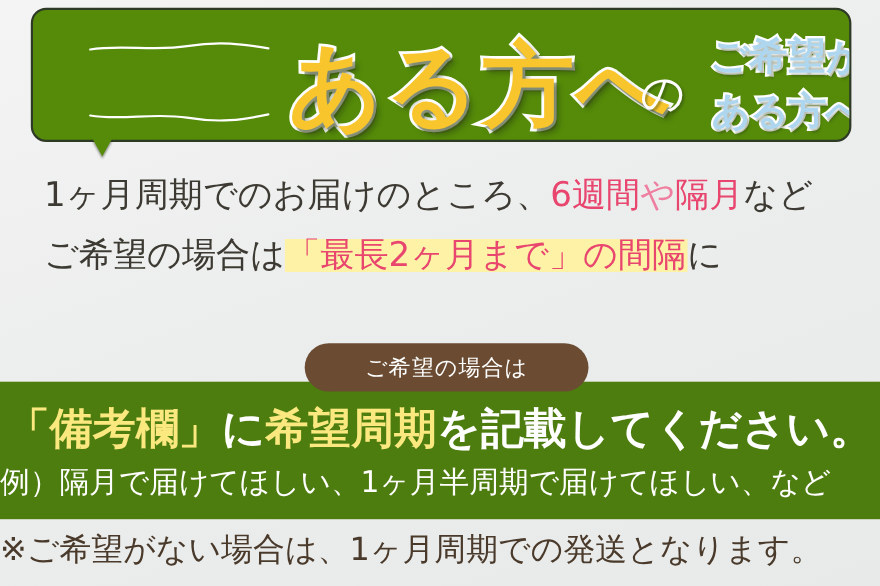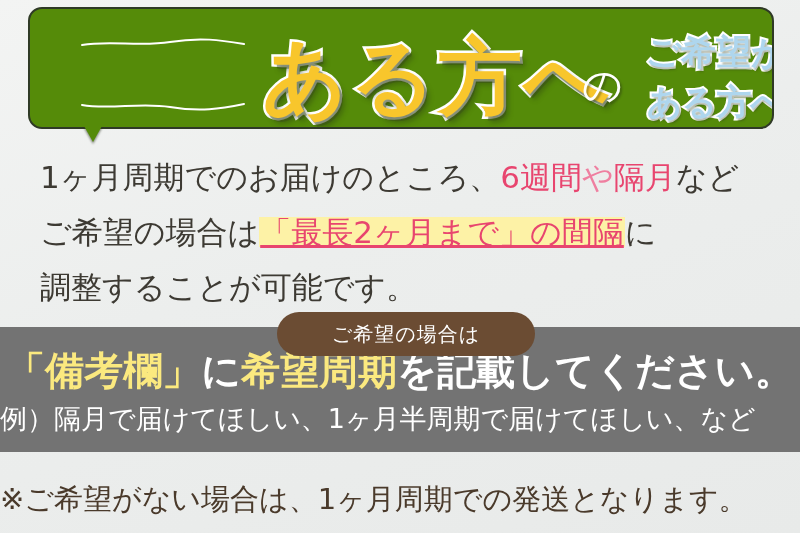--- a/index.html
+++ b/index.html
@@ -149,21 +149,20 @@
     letter-spacing: 0px;
     white-space: nowrap;
   }
   .body-copy .line { height: 55px; }
   .pink       { color: #e8456f; text-align: center; }
   .pink-soft  { color: #ef7fa0; }
   .hl {
     background: linear-gradient(transparent 8%, #fdf2a6 8%, #fdf2a6 92%, transparent 92%);
     color: #e8456f;
     padding: 0 1px;
-    text-decoration: underline;
   }
 
   
   .pill {
     position: absolute;
     left: 277px;
     top: 312px;
     width: 258px;
     height: 44px;
     background: #6b4c33;
@@ -174,24 +173,24 @@
     text-align: center;
     letter-spacing: 1px;
     white-space: nowrap;
     z-index: 3;
   }
 
   
   .pink-band {
     position: absolute;
     left: 0;
-    top: 327px;
+    top: 347px;
     width: 800px;
     height: 125px;
-    background: #737373;
+    background: #4d7c0f;
     z-index: 1;
   }
 
   .band-main {
     position: absolute;
     left: 0;
     top: 18px;
     width: 800px;
     text-align: center;
     font-size: 39px;
@@ -259,21 +258,20 @@
     </div>
 
     <div class="header-tail"></div>
   </div>
 
   <div class="body-copy">
     <div class="line"><span>1ヶ月周期でのお届けのところ、</span><span class="pink">6週間</span><span class="pink-soft">や</span><span class="pink">隔月</span><span>など</span></div>
 
     <div class="line"><span>ご希望の場合は</span><span class="hl">「最長2ヶ月まで」の間隔</span><span>に</span></div>
 
-    <div class="line">調整することが可能です。</div>
   </div>
 
   <div class="pill">ご希望の場合は</div>
 
   <div class="pink-band">
     <div class="band-main"><span class="y">「備考欄」</span><span>に</span><span class="y">希望周期</span><span>を記載してください。</span></div>
 
     <div class="band-sub">例）隔月で届けてほしい、1ヶ月半周期で届けてほしい、など</div>
   </div>
 

